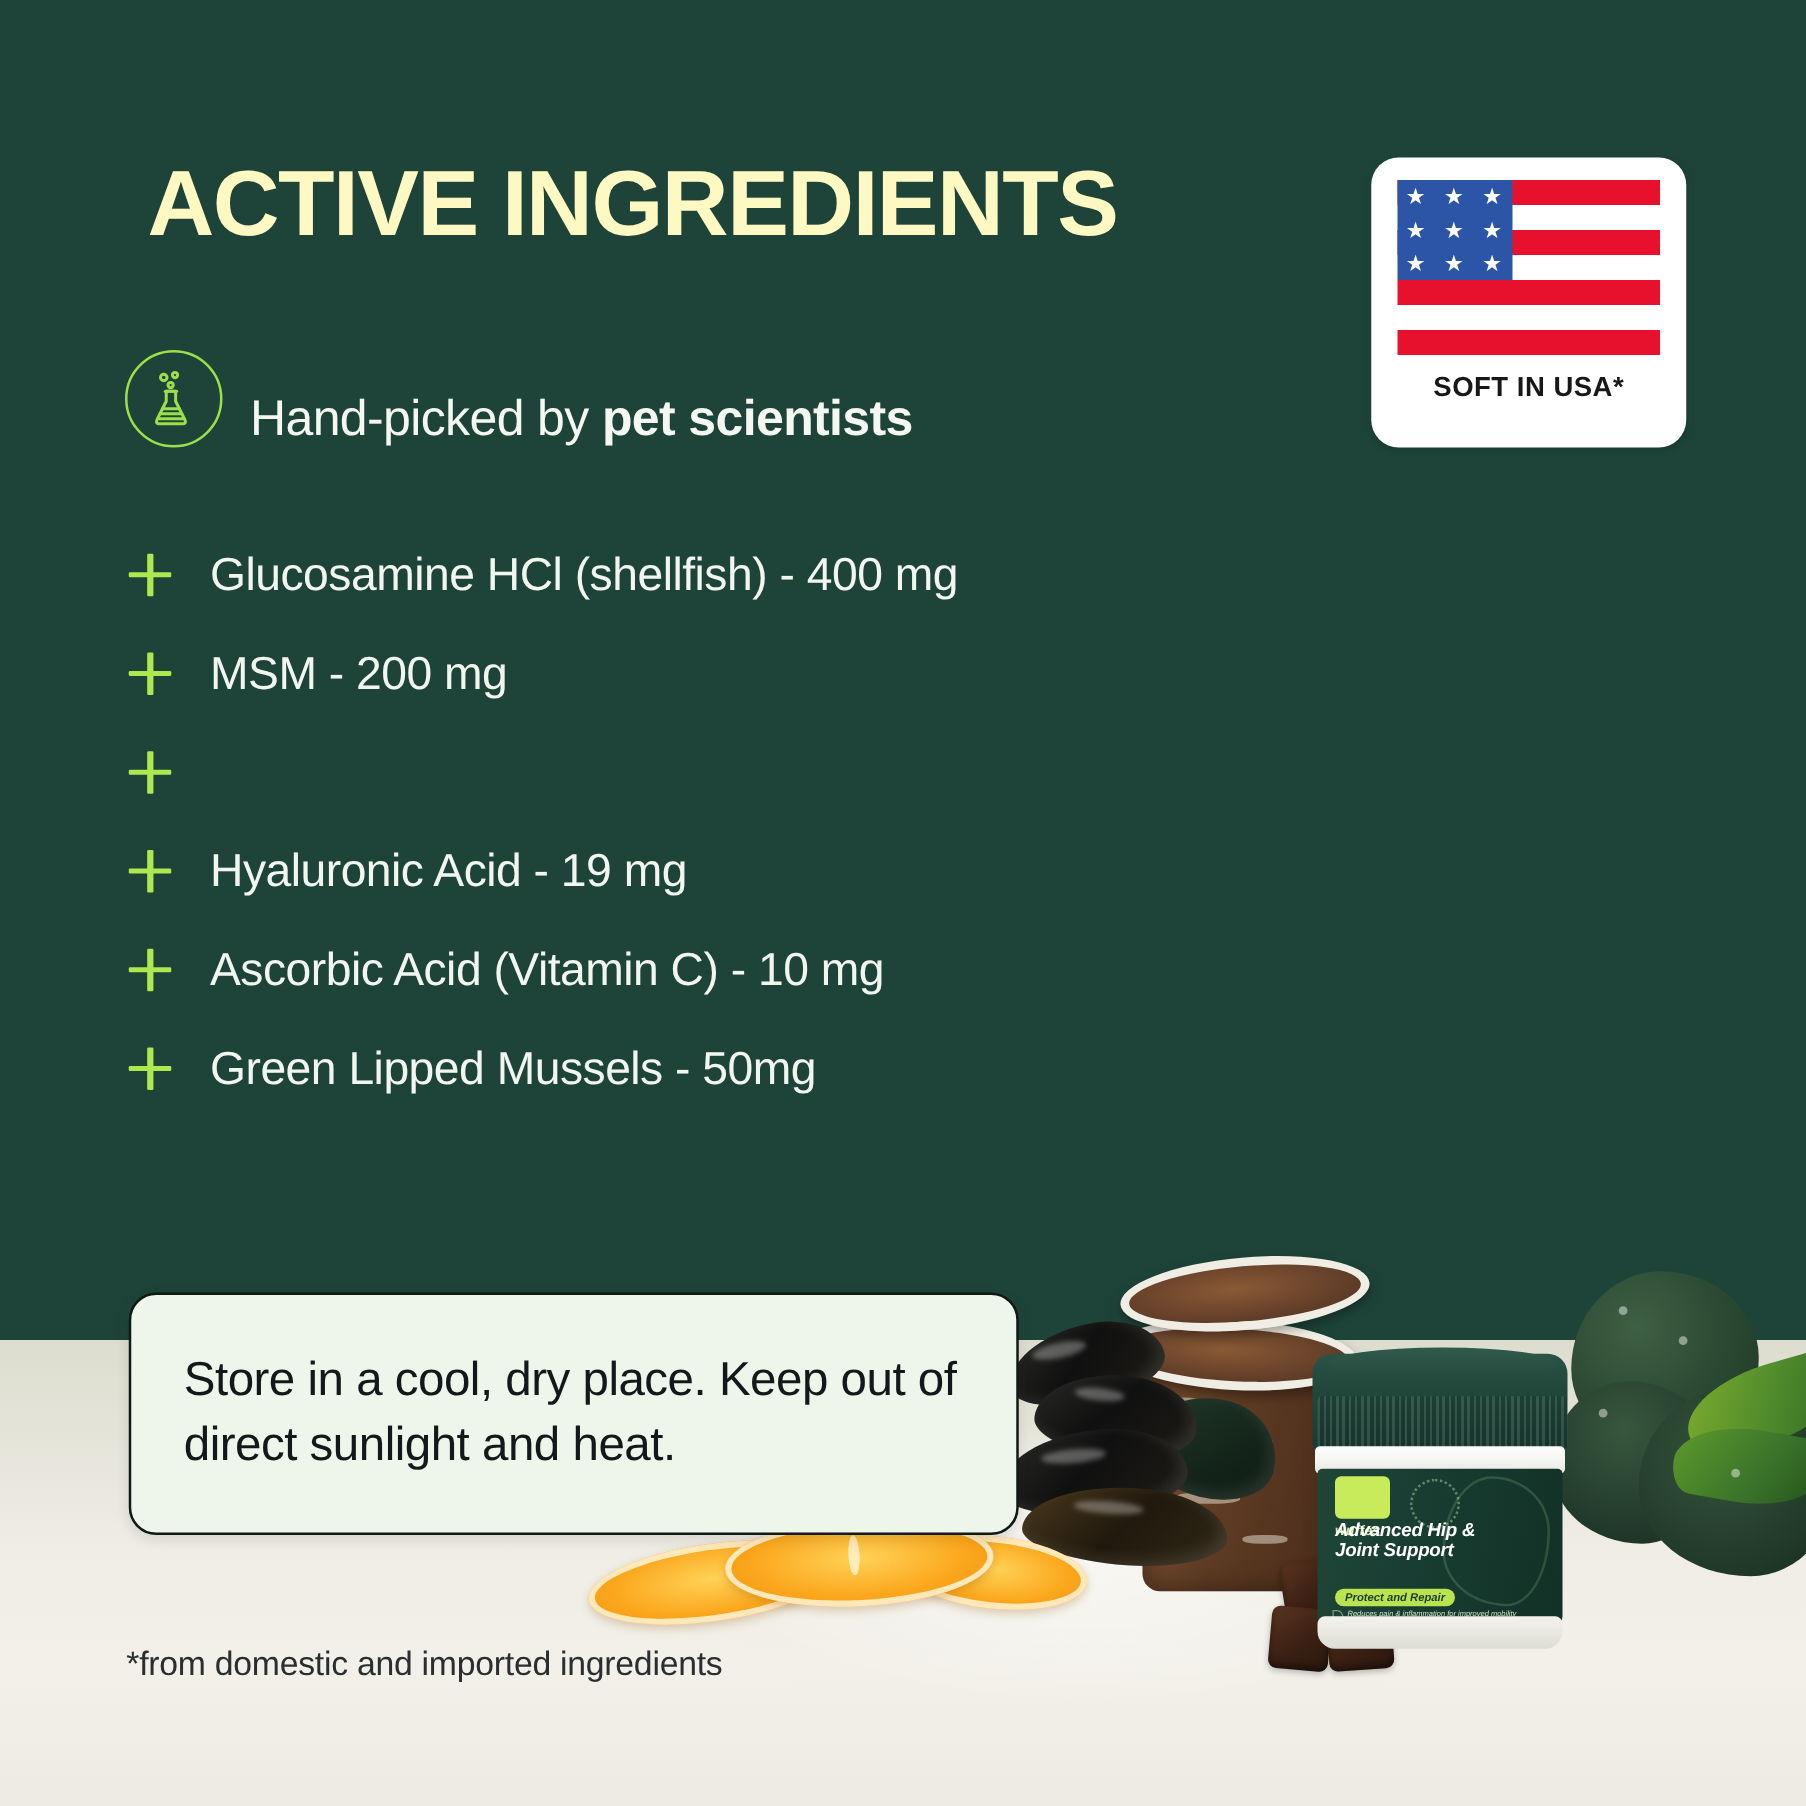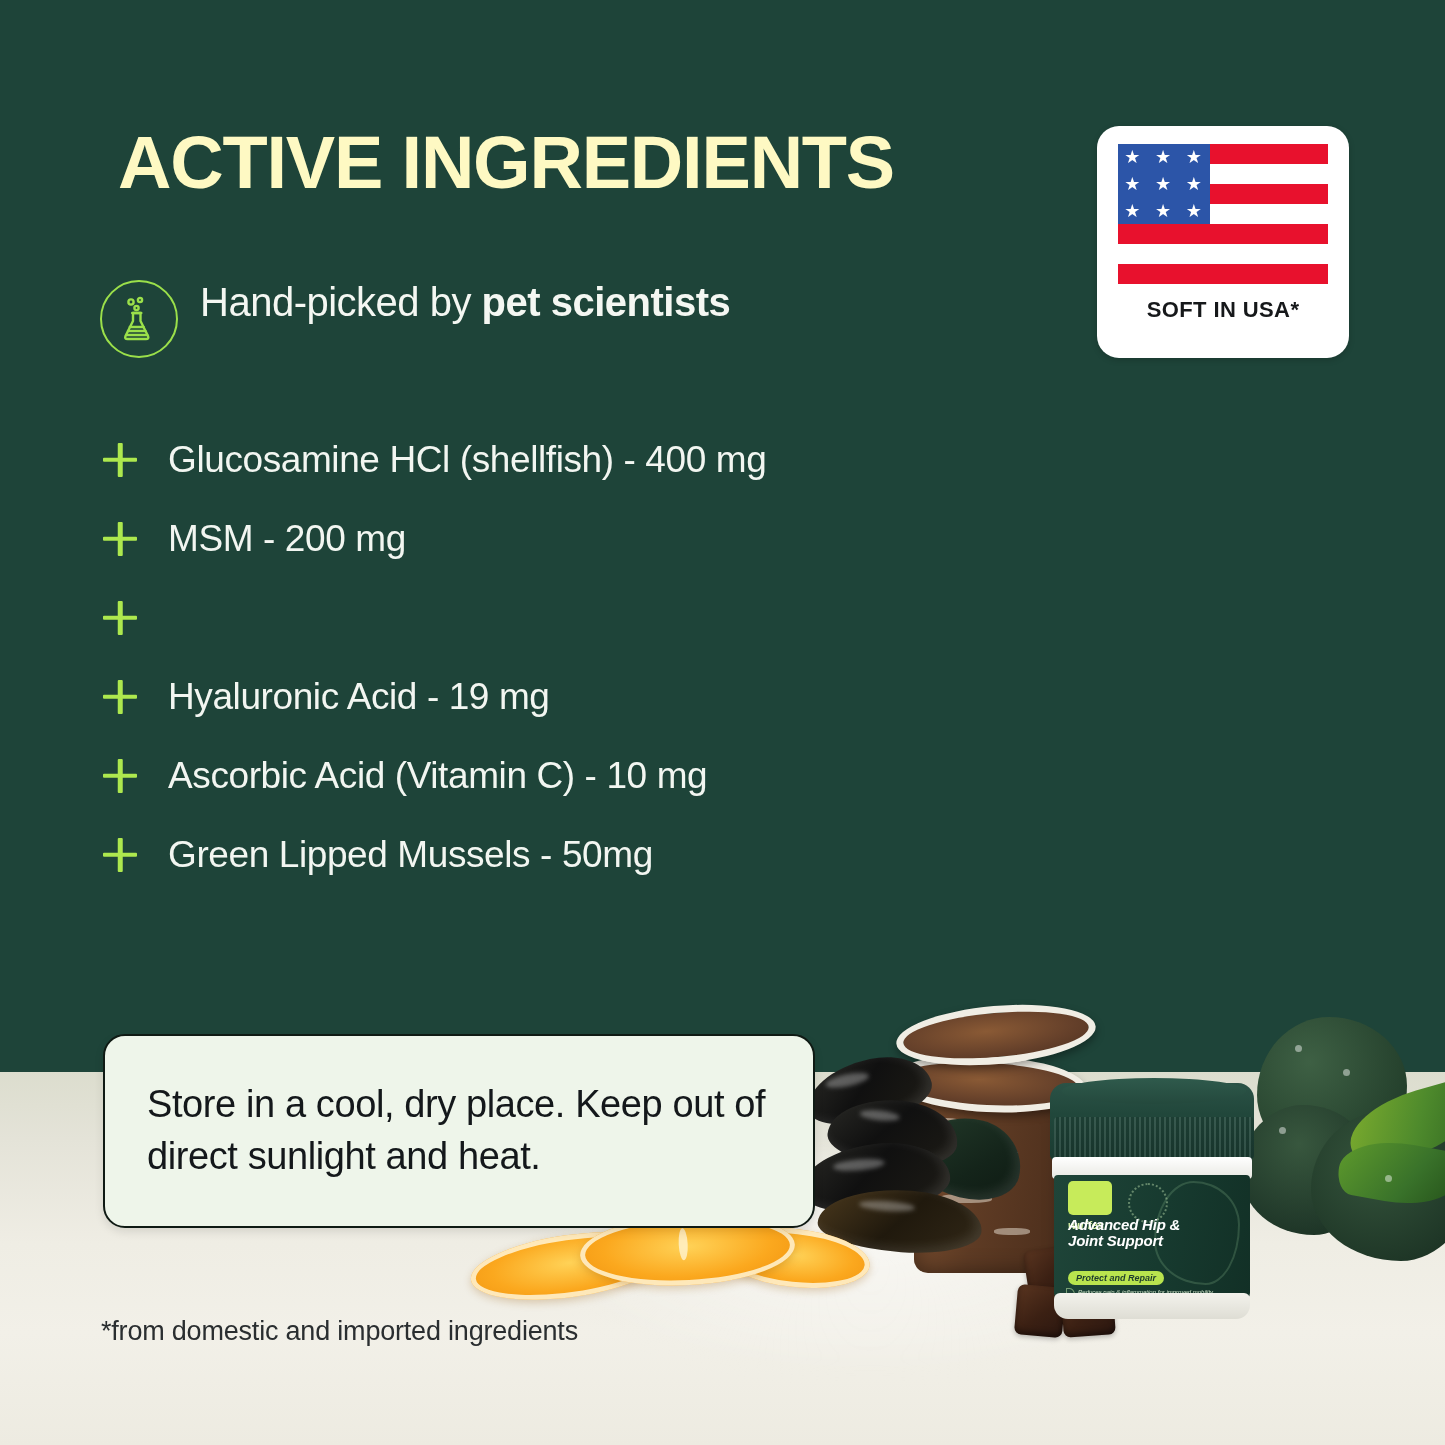--- a/index.html
+++ b/index.html
@@ -166,21 +166,21 @@
 
   
   .content { position:absolute; left:0; top:0; width:100%; height:100%; }
 
   .headline {
     position:absolute; left:118px; top:126px;
     font-size:74px; font-weight:bold; color:#fef9c3;
     letter-spacing:-1.2px; line-height:1;
   }
 
-  .subhead-row { position:absolute; left:100px; top:280px; display:flex; align-items:flex-start; gap:22px; }
+  .subhead-row { position:absolute; left:100px; top:280px; display:flex; align-items:flex-end; gap:22px; }
   .flask-badge {
     width:78px; height:78px; border-radius:50%;
     border:2.5px solid #9BE04A;
     display:flex; align-items:center; justify-content:center; flex:0 0 auto;
   }
   .subhead-text { font-size:40px; color:#F4F7F2; font-weight:normal; letter-spacing:-.5px; white-space:nowrap; }
   .subhead-text b { font-weight:bold; }
 
   .ing-list { position:absolute; left:100px; top:420px; width:1000px; }
   .ing-row { display:flex; align-items:center; height:79px; }

